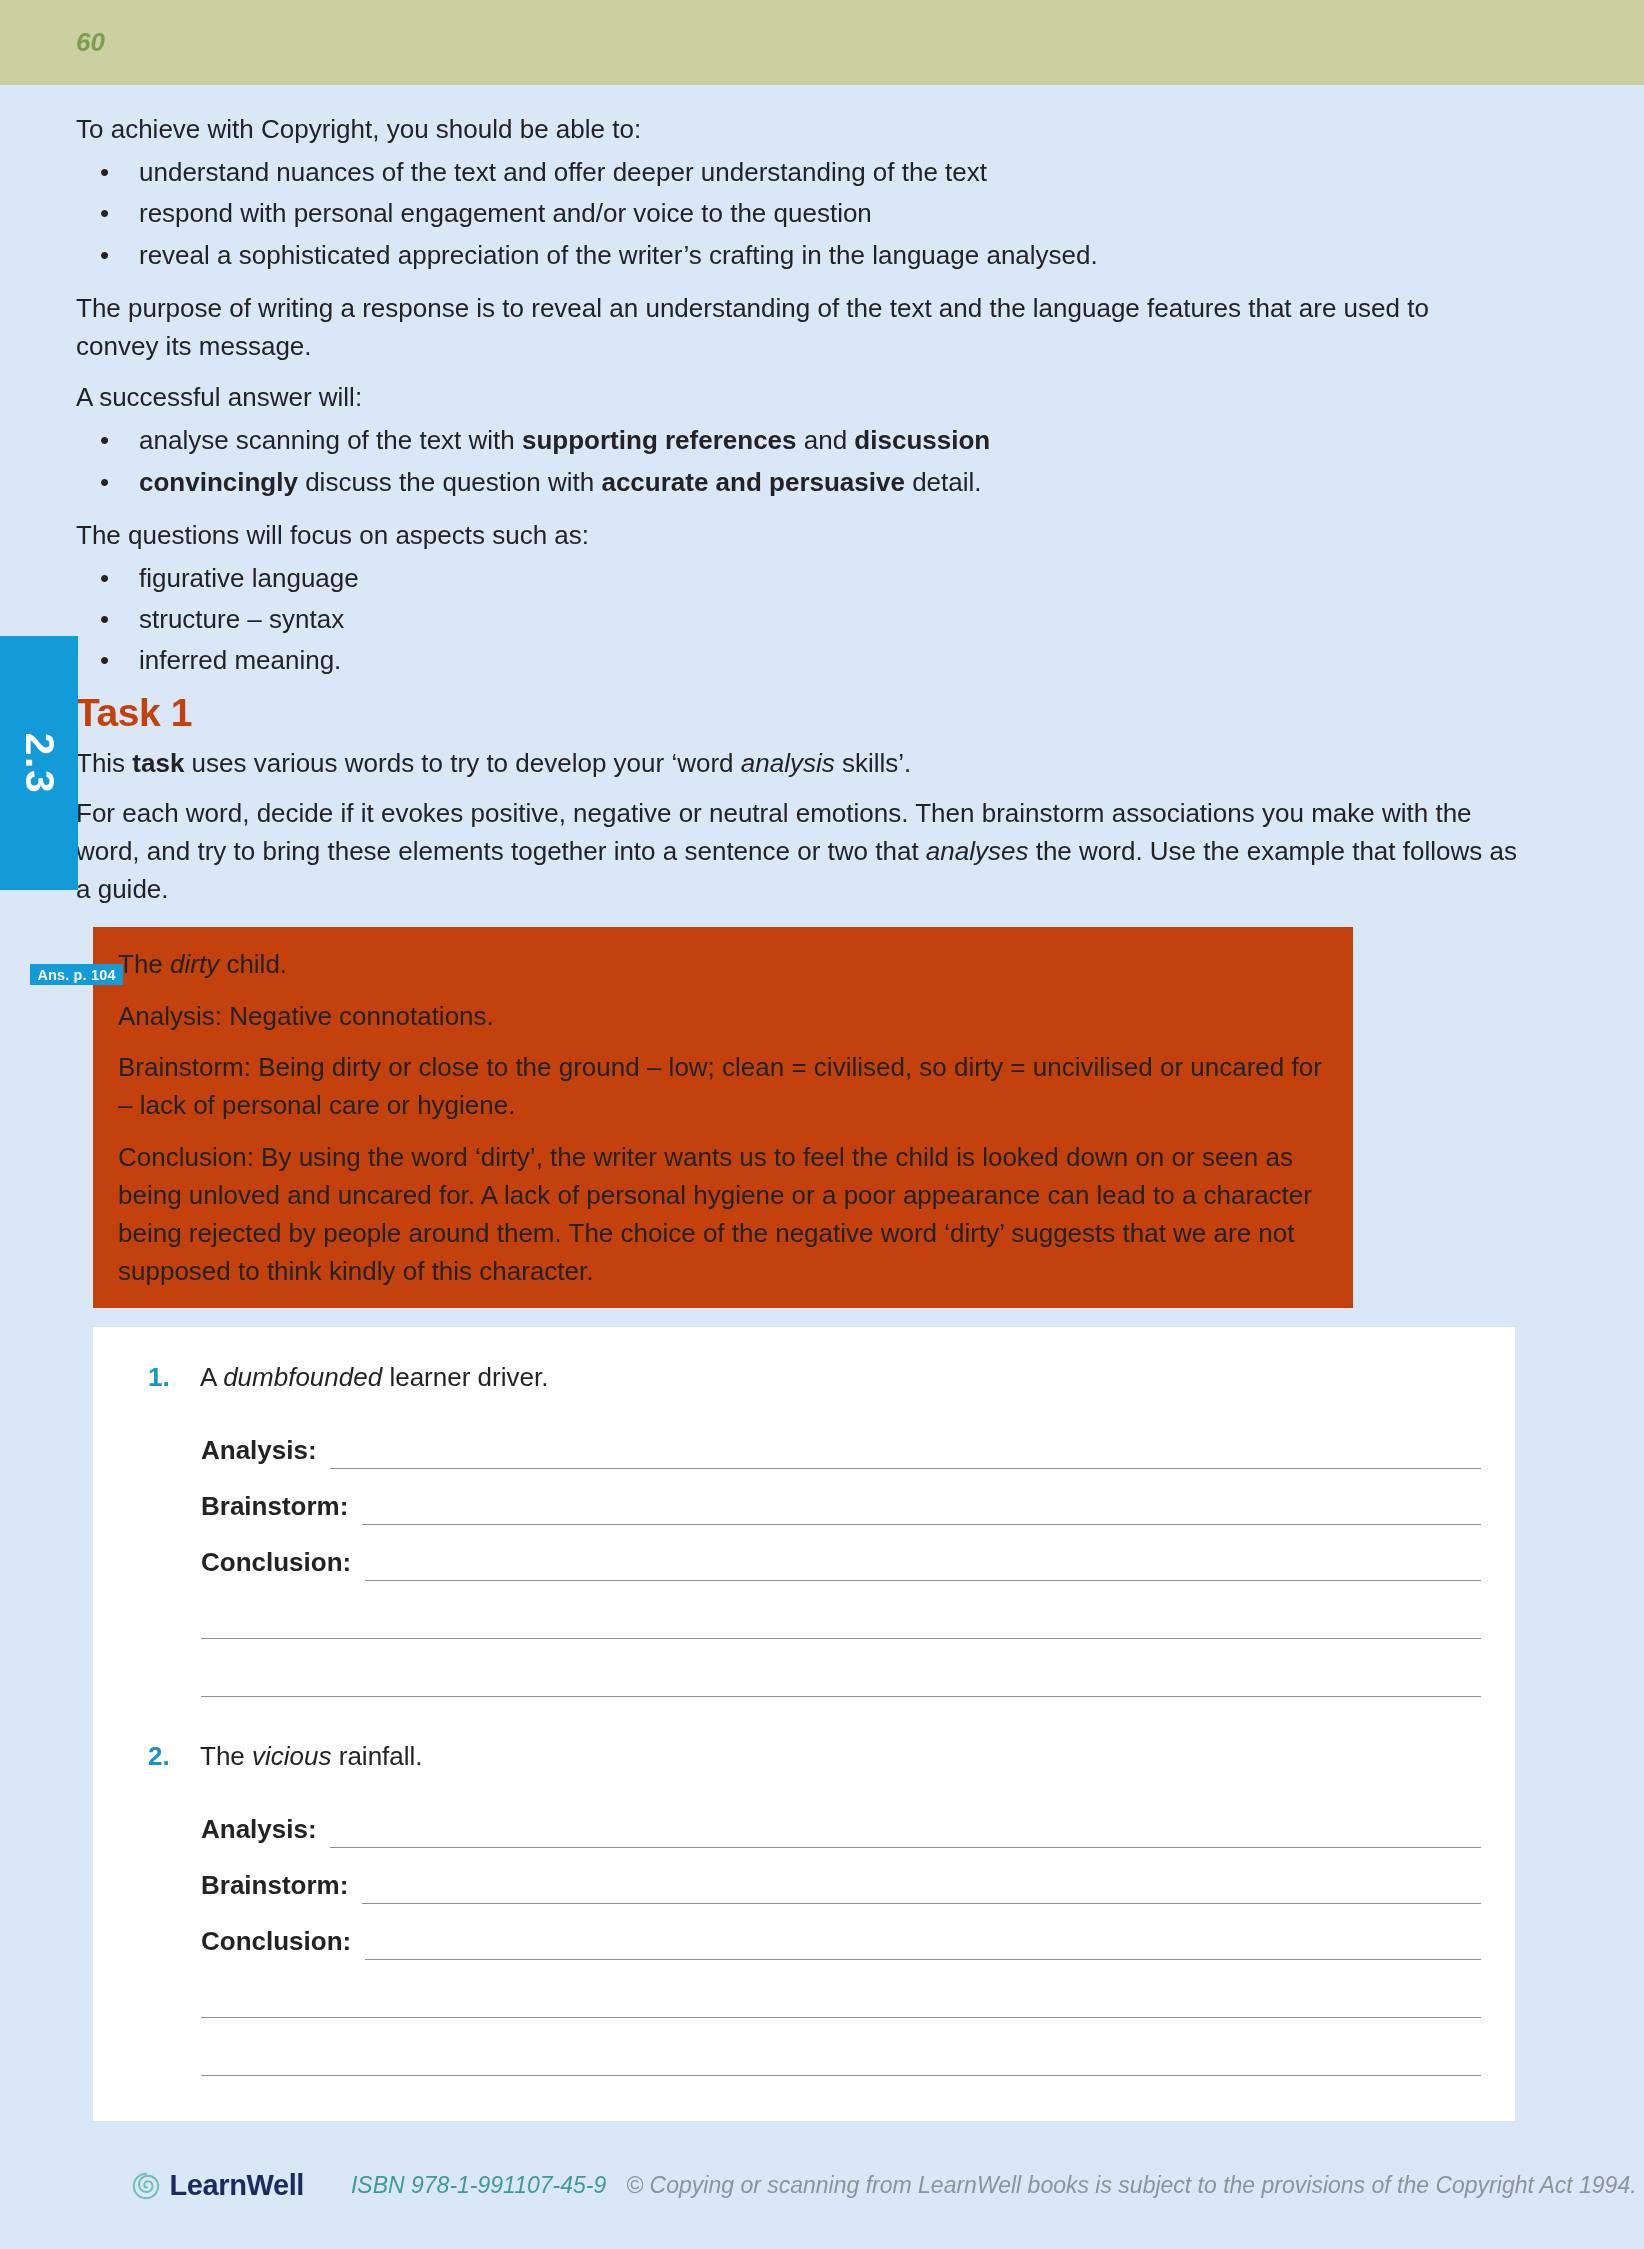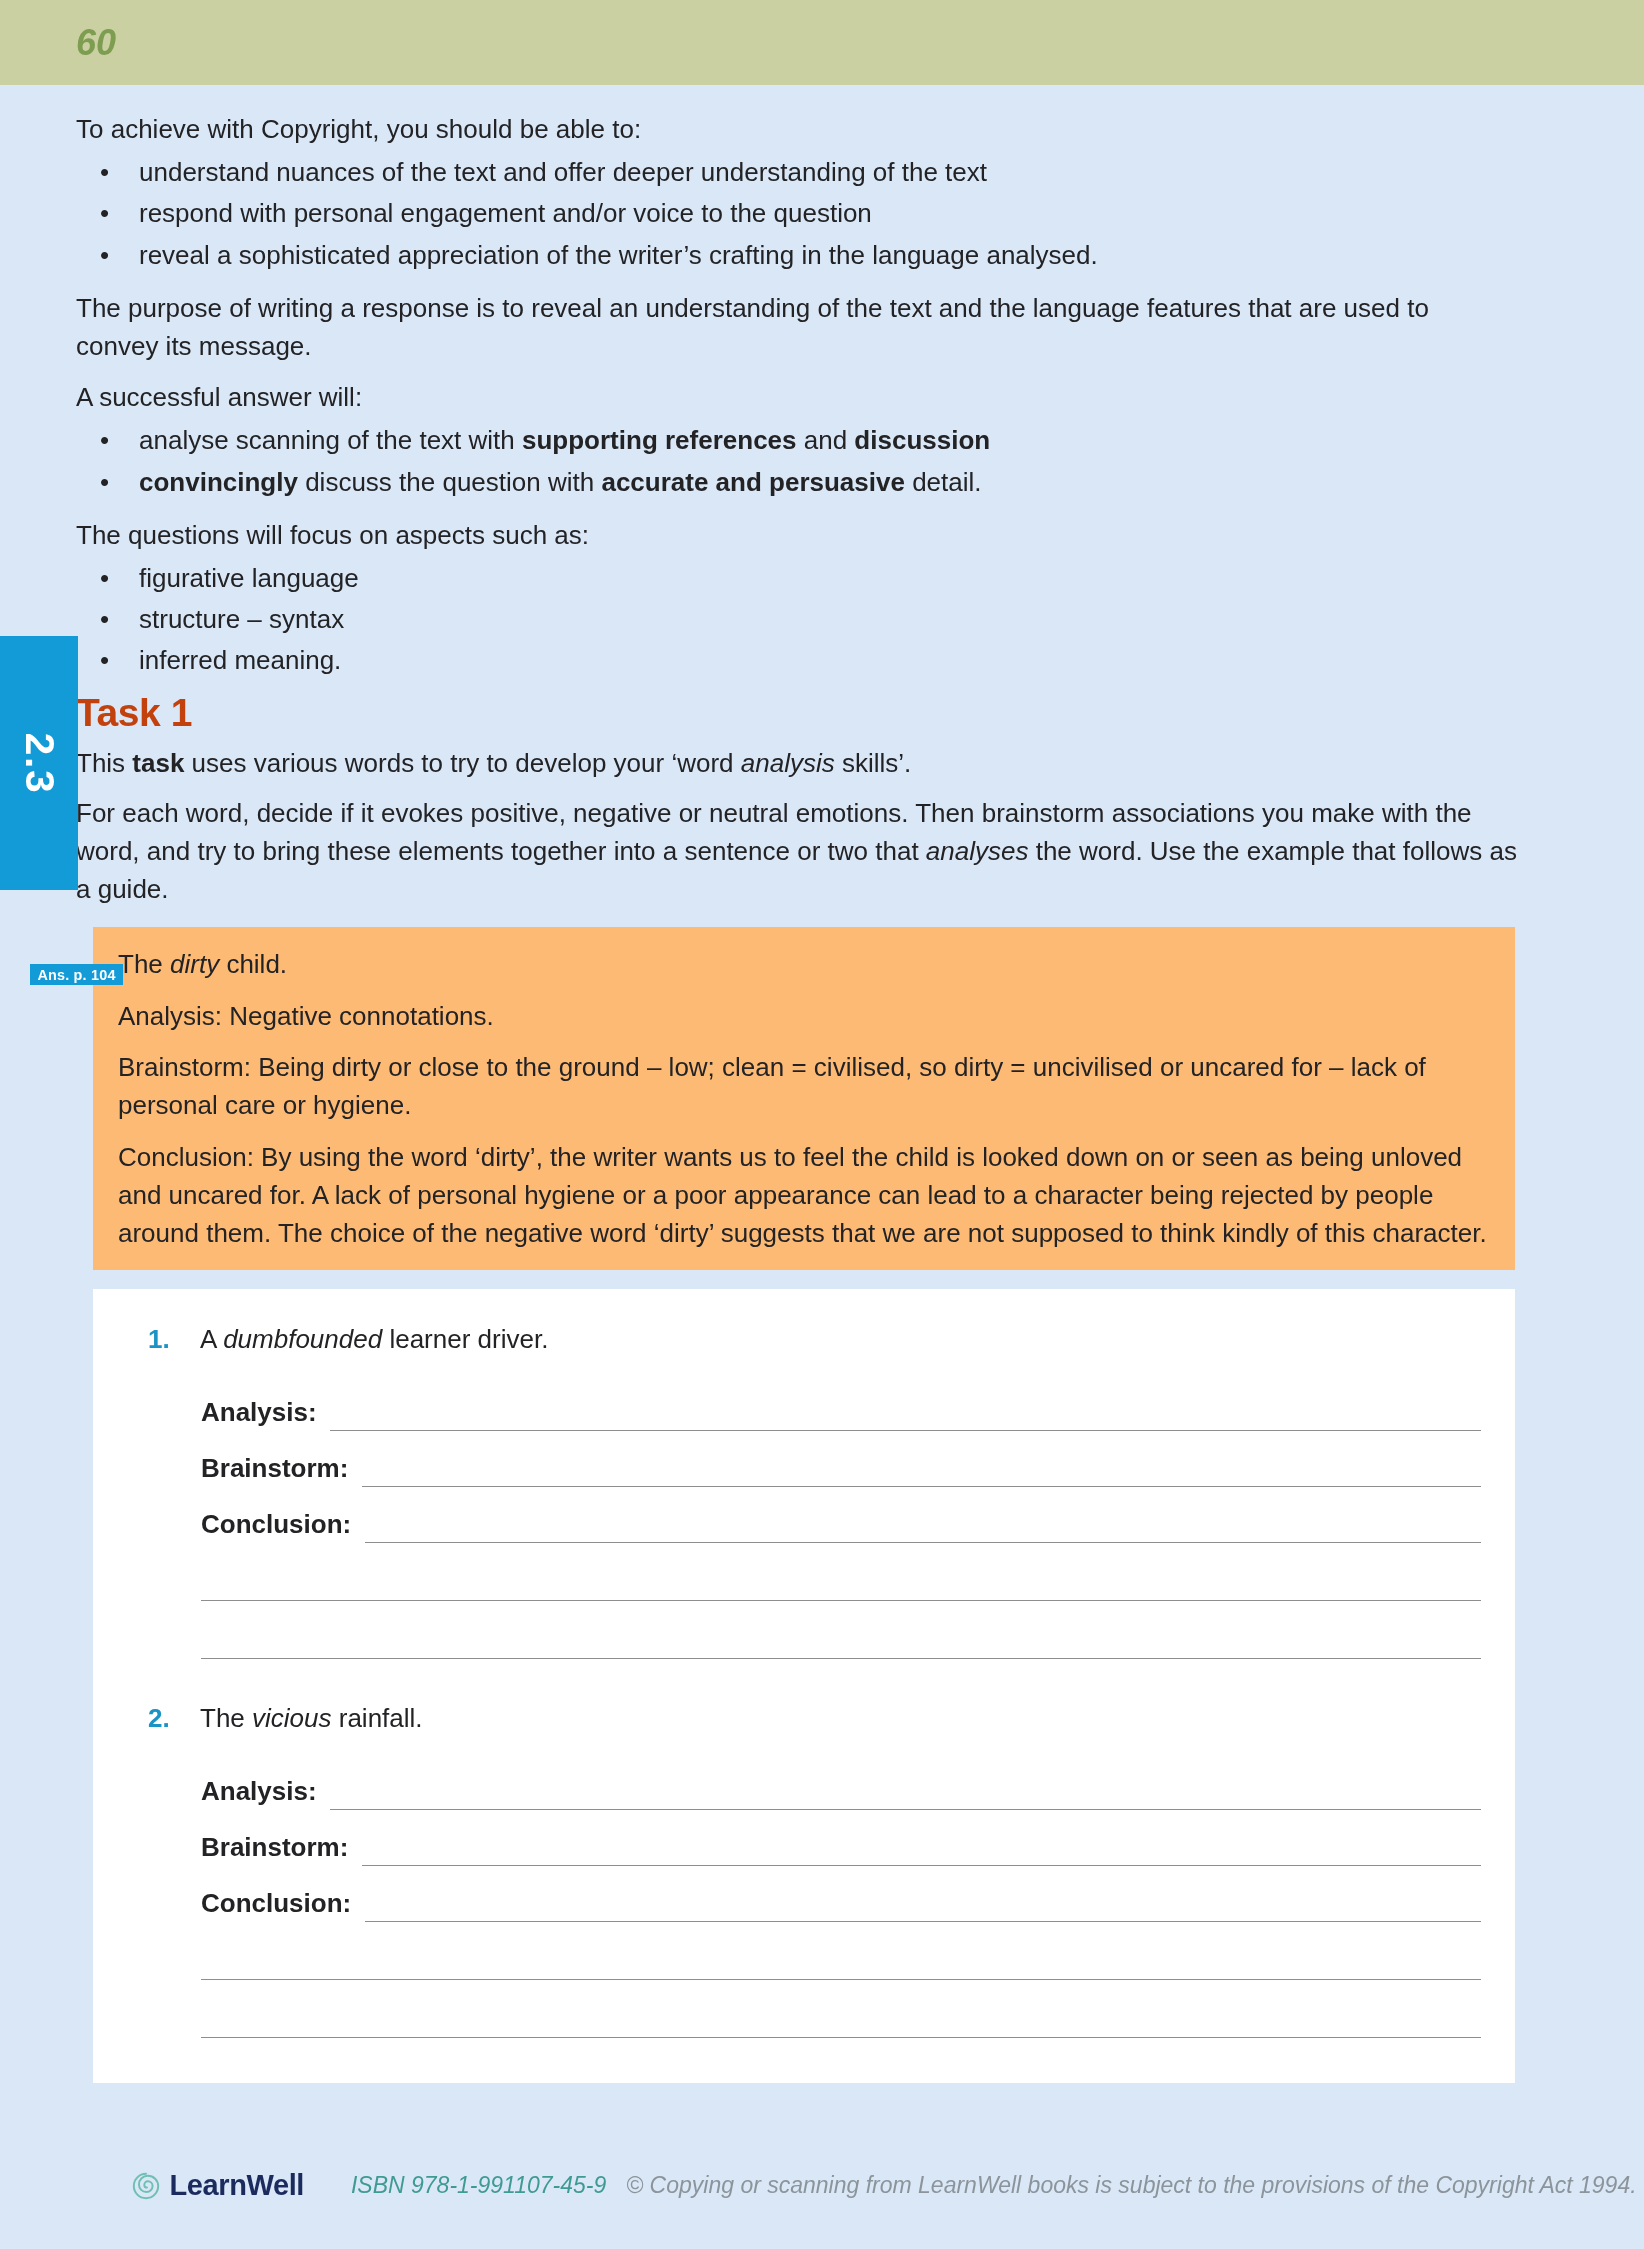--- a/index.html
+++ b/index.html
@@ -10,21 +10,21 @@
   #page {
     position:relative; width:1645px; height:2250px;
     background:#d9e7f6; overflow:hidden;
   }
   
   .header-band {
     height:85px; background:#cbd0a2;
     display:flex; align-items:center; padding-left:76px; box-sizing:border-box;
   }
   .page-num {
-    font-size:36px; font-weight:700; font-style:italic; color:#7d9d50;
+    font-size:26px; font-weight:700; font-style:italic; color:#7d9d50;
   }
   .header-title {
     font-size:34px; font-style:italic; color:#7d9d50; margin-left:39px; letter-spacing:-0.4px;
   }
   
   .content { width:1441px; margin-left:76px; font-size:26px; line-height:38px; }
   .p { margin:0; }
   .mt-lead   { margin-top:25px; }
   .mt-para   { margin-top:15px; }
   .mt-small  { margin-top:13.5px; }
@@ -36,22 +36,22 @@
   strong { font-weight:700; }
   em { font-style:italic; }
   
   .task-heading {
     margin-top:12px; font-size:39px; line-height:44px; font-weight:700; color:#c2410c; letter-spacing:-0.4px;
   }
   .task-intro1 { margin-top:8.5px; }
   .task-intro2 { margin-top:12px; }
   
   .example-box {
-    margin-top:18.6px; margin-left:17px; width:1422px; box-sizing:border-box;
-    background:#fdba74; padding:18.6px 25px;
+    margin-top:18.6px; margin-left:17px; width:1260px; box-sizing:border-box;
+    background:#c2410c; padding:18.6px 25px;
   }
   .example-box p { margin:0 0 13.5px 0; }
   .example-box p:last-child { margin-bottom:0; }
   
   .worksheet-box {
     margin-top:18.6px; margin-left:17px; width:1422px; height:794px; box-sizing:border-box;
     background:#ffffff; padding:24px 34px 0 30px;
   }
   .item-head { display:flex; margin:6.8px 0 17px 25px; }
   .item-num { width:52px; flex:0 0 52px; color:#1a93c5; font-weight:700; }

